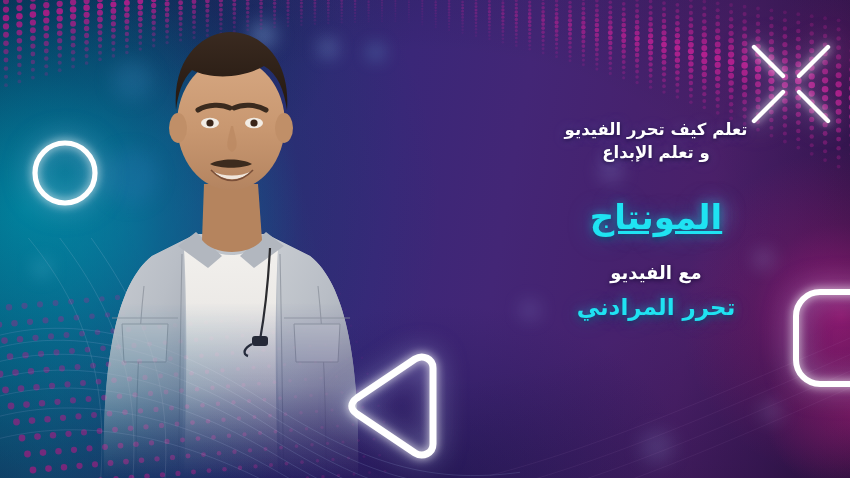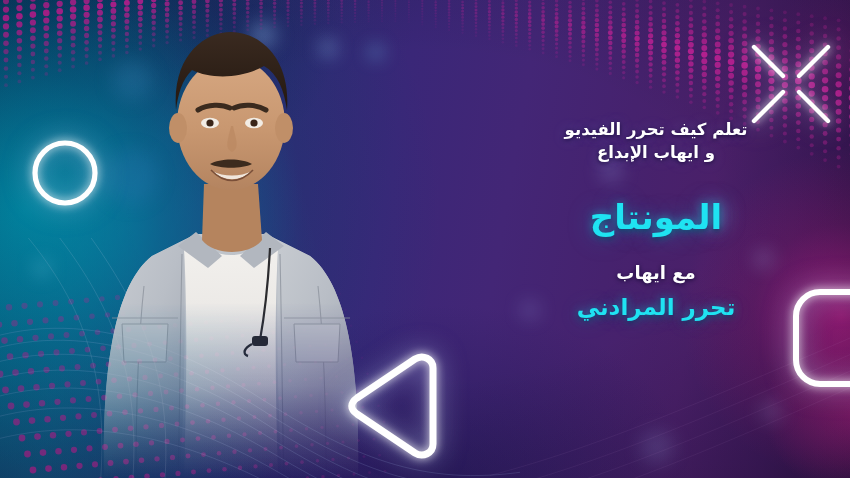--- a/index.html
+++ b/index.html
@@ -90,20 +90,21 @@
     letter-spacing:0px;
     text-shadow:0 1px 4px rgba(10,4,40,.75), 0 0 14px rgba(140,170,255,.28);
   }
   .headline{
     margin-top:34px;
     color:#1fe3f2;
     font-weight:bold;
     font-size:34px;
     line-height:1.1;
     text-shadow:0 0 10px rgba(30,225,245,.55), 0 0 26px rgba(20,190,230,.35), 0 2px 5px rgba(8,4,40,.65);
+    text-decoration:underline;
   }
   .with-trainer{
     margin-top:26px;
     color:#ffffff;
     font-weight:bold;
     font-size:18px;
     line-height:1.25;
     text-shadow:0 1px 4px rgba(10,4,40,.75);
   }
   .trainer-name{
@@ -1509,20 +1510,20 @@
     <path d="M89 16 L89 92 C 89 101, 79 106, 71 101 L 13 62 C 6 57, 6 51, 13 46 L 71 7 C 79 2, 89 7, 89 16 Z" stroke="#ffffff" stroke-width="7" stroke-linejoin="round"></path>
   </svg>
 
   <svg class="shape rrect glow" viewBox="0 0 86 104" fill="none">
     <rect x="6" y="6" width="92" height="92" rx="24" stroke="#ffffff" stroke-width="6"></rect>
   </svg>
 
   <div class="text-block">
     <div class="line-sub">
       <div>تعلم كيف تحرر الفيديو</div>
-      <div>و ايهاب الإبداع</div>
+      <div>و تعلم الإبداع</div>
     </div>
     <div class="headline">المونتاج</div>
-    <div class="with-trainer">مع ايهاب</div>
+    <div class="with-trainer">مع الفيديو</div>
     <div class="trainer-name">تحرر المرادني</div>
   </div>
 
 </div>
 
 </body></html>

